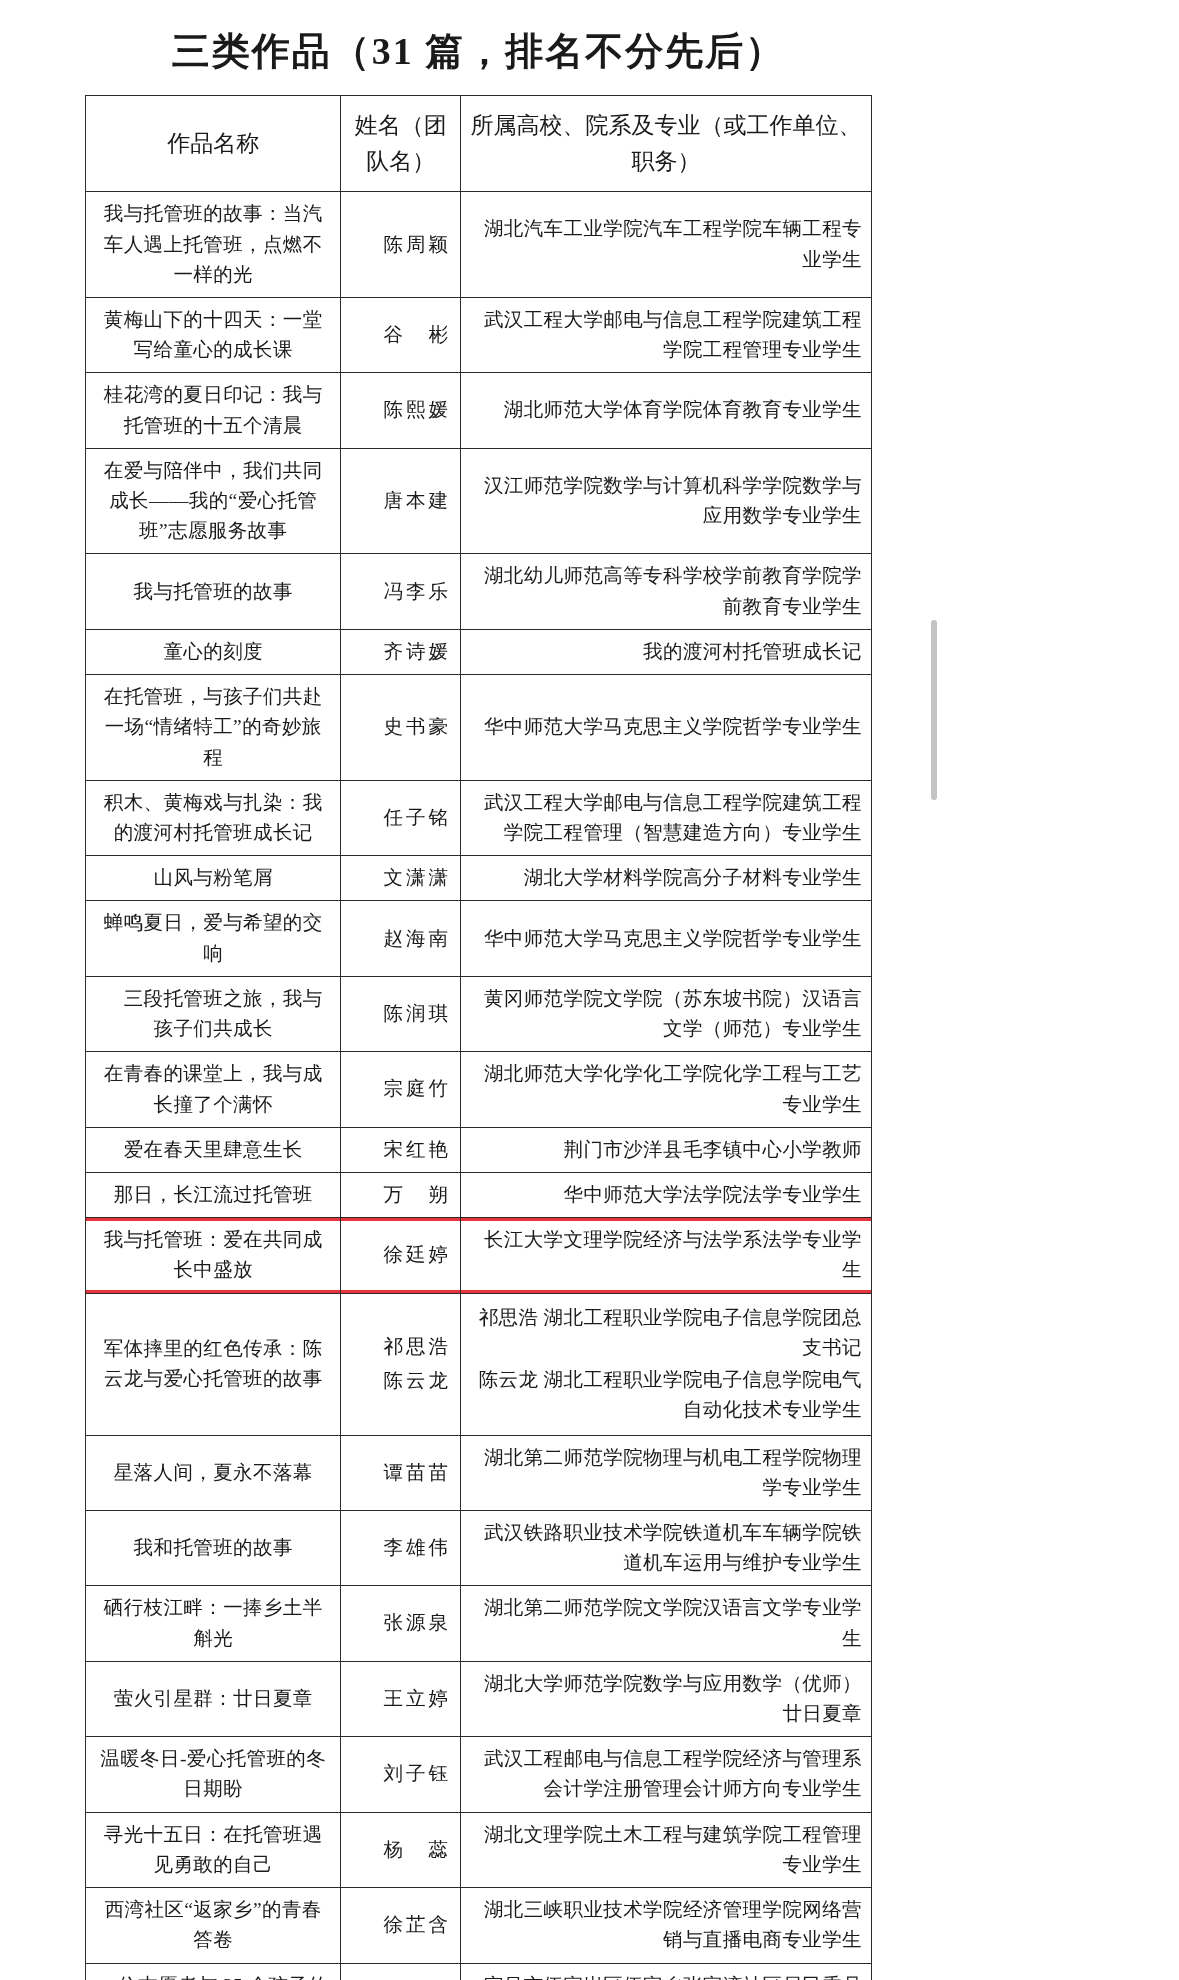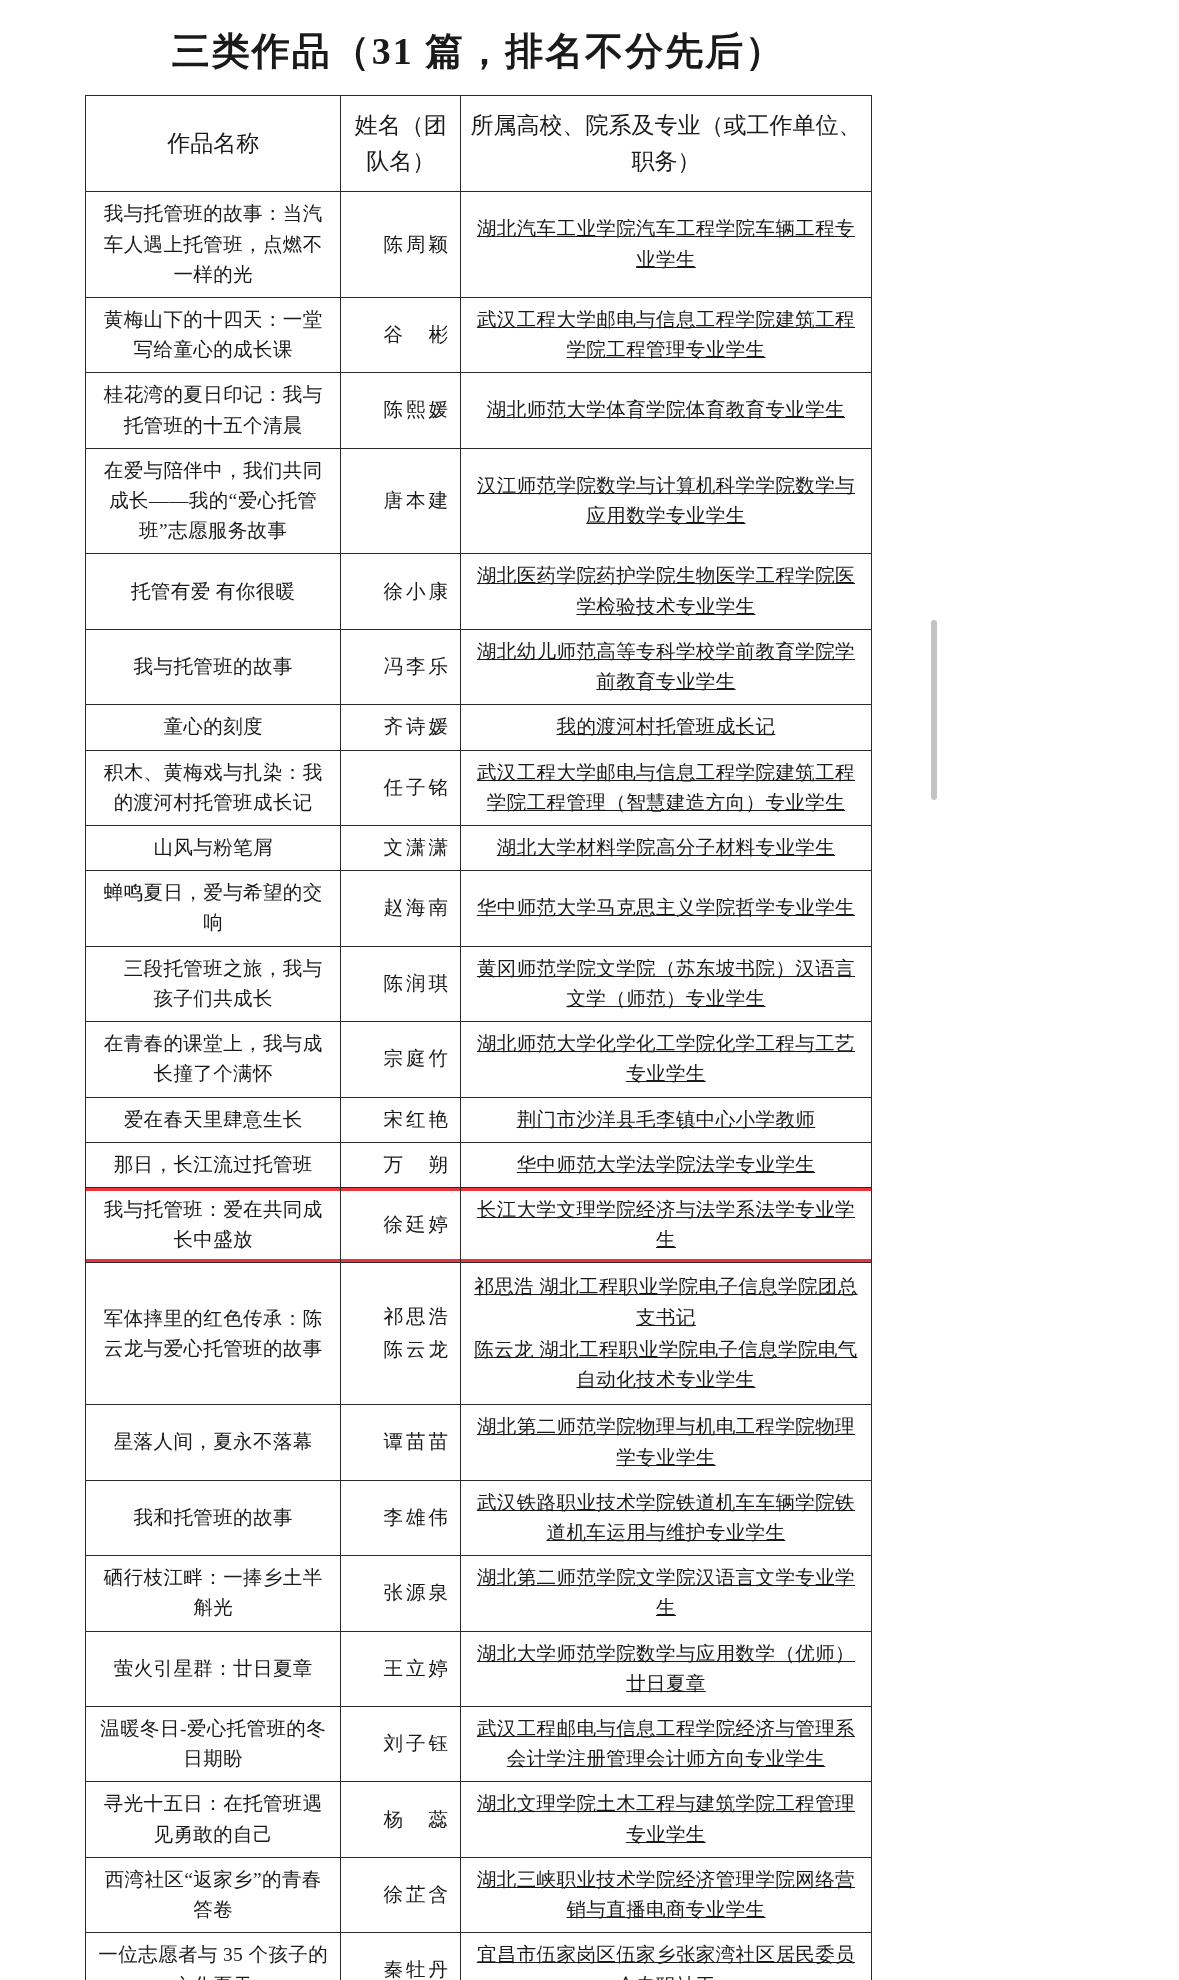--- a/index.html
+++ b/index.html
@@ -56,23 +56,22 @@
 
   td.col-title {
     text-align: center;
     letter-spacing: 0.4px;
   }
   td.col-name {
     text-align: right;
     letter-spacing: 3px;
   }
   td.col-org {
-    text-align: center;
+    text-align: right;
     letter-spacing: 0.4px;
-    text-decoration: underline;
   }
   .multi-name span {
     display: block;
     margin: 3px 0;
   }
   .multi-org span {
     display: block;
     margin: 2px 0;
   }
   tr.highlight td {
@@ -134,38 +133,38 @@
           <td class="col-name">陈熙媛</td>
           <td class="col-org">湖北师范大学体育学院体育教育专业学生</td>
         </tr>
 
         <tr>
           <td class="col-title">在爱与陪伴中，我们共同成长——我的“爱心托管班”志愿服务故事</td>
           <td class="col-name">唐本建</td>
           <td class="col-org">汉江师范学院数学与计算机科学学院数学与应用数学专业学生</td>
         </tr>
 
-        <tr>
-          <td class="col-title">托管有爱 有你很暖</td>
-          <td class="col-name">徐小康</td>
-          <td class="col-org">湖北医药学院药护学院生物医学工程学院医学检验技术专业学生</td>
-        </tr>
 
         <tr>
           <td class="col-title">我与托管班的故事</td>
           <td class="col-name">冯李乐</td>
           <td class="col-org">湖北幼儿师范高等专科学校学前教育学院学前教育专业学生</td>
         </tr>
 
         <tr>
           <td class="col-title">童心的刻度</td>
           <td class="col-name">齐诗媛</td>
           <td class="col-org">我的渡河村托管班成长记</td>
         </tr>
 
+        <tr>
+          <td class="col-title">在托管班，与孩子们共赴一场“情绪特工”的奇妙旅程</td>
+          <td class="col-name">史书豪</td>
+          <td class="col-org">华中师范大学马克思主义学院哲学专业学生</td>
+        </tr>
 
         <tr>
           <td class="col-title">积木、黄梅戏与扎染：我的渡河村托管班成长记</td>
           <td class="col-name">任子铭</td>
           <td class="col-org">武汉工程大学邮电与信息工程学院建筑工程学院工程管理（智慧建造方向）专业学生</td>
         </tr>
 
         <tr>
           <td class="col-title">山风与粉笔屑</td>
           <td class="col-name">文潇潇</td>

